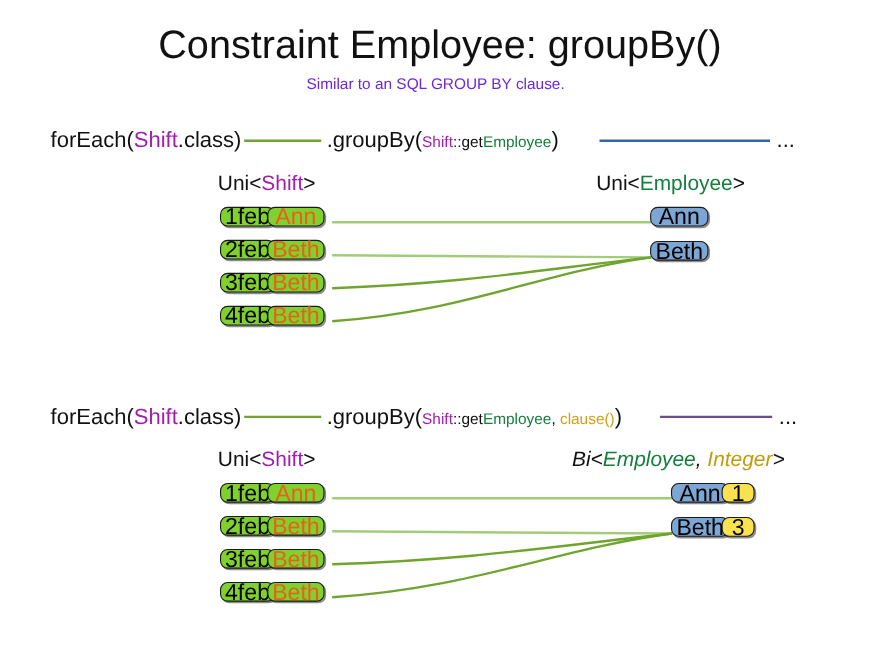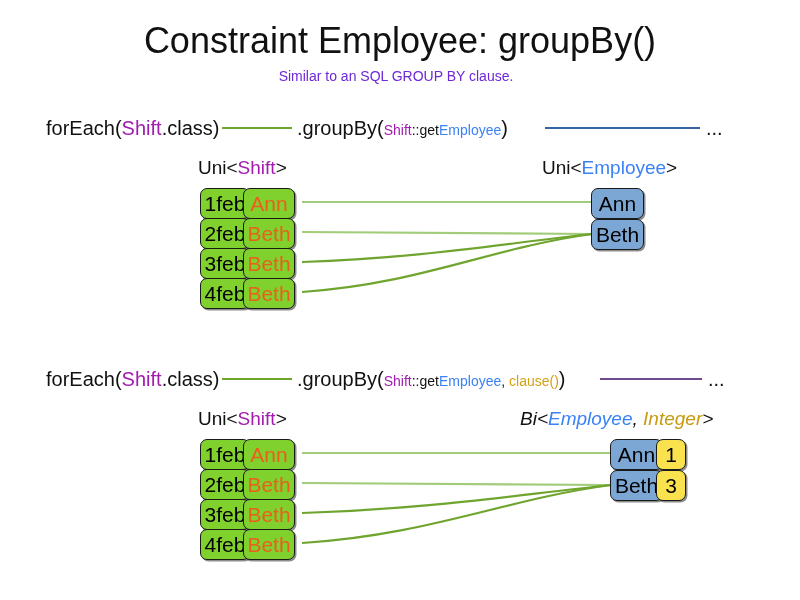--- a/index.html
+++ b/index.html
@@ -49,21 +49,21 @@
     position: absolute;
     font-size: 20px;
     white-space: nowrap;
     color: #111111;
     line-height: 1;
   }
   .codeline .small {
     font-size: 14px;
   }
   .cls-shift  { color: #a21caf; margin-top: 33px; }
-  .cls-emp    { color: #3b82f6; }
+  .cls-emp    { color: #15803d; }
   .cls-count  { color: #D4A017; }
   .cls-int    { color: #C59A10; }
 
   
   .typelabel {
     position: absolute;
     font-size: 19px;
     white-space: nowrap;
     color: #111111;
   }
@@ -76,21 +76,21 @@
   }
   .cell {
     box-sizing: border-box;
     border: 1.6px solid #1a1a1a;
     border-radius: 7px;
     display: flex;
     align-items: center;
     justify-content: center;
     font-size: 21px;
     line-height: 1;
-    height: 31px;
+    height: 18px;
     box-shadow: 1.5px 1.5px 0 rgba(0,0,0,0.45);
   }
   .cell.green  { background: #80D02E; }
   .cell.blue   { background: #7CA7D4; }
   .cell.yellow { background: #FAE14E; }
 
   .cell.date {
     width: 50px;
     color: #000000;
   }

